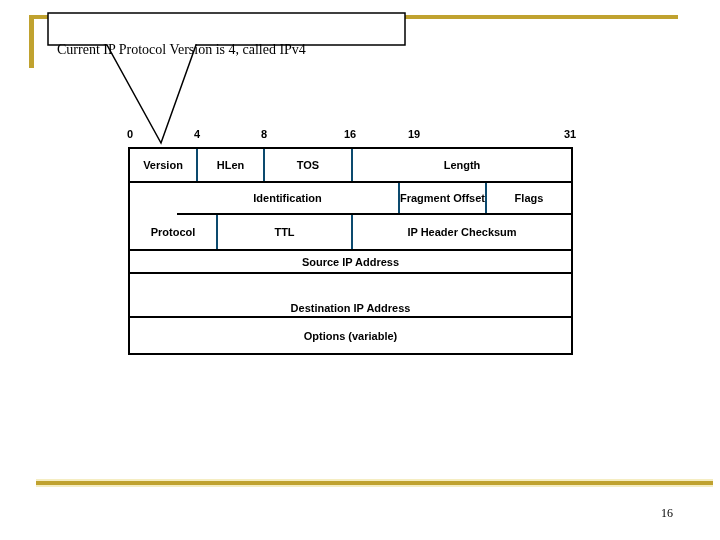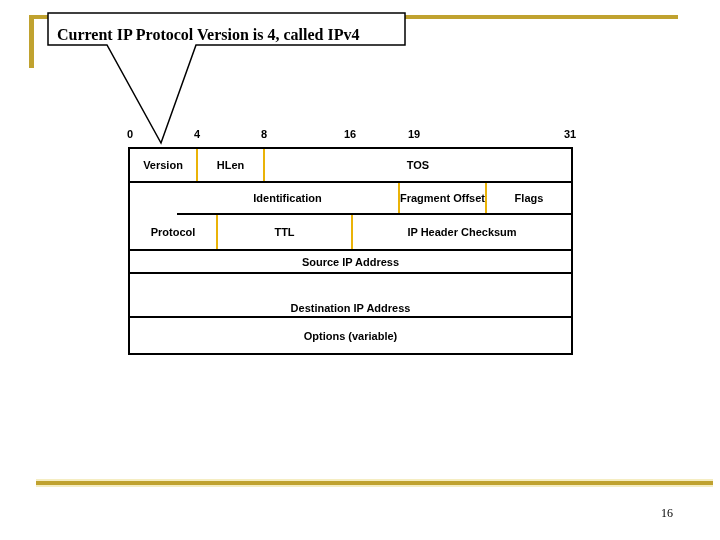--- a/index.html
+++ b/index.html
@@ -40,25 +40,25 @@
   }
 
   
   .callout-svg {
     position: absolute;
     left: 0; top: 0;
     width: 720px; height: 540px;
   }
   .callout-text {
     position: absolute;
-    left: 57px; top: 26px;
+    left: 57px; top: 42px;
     width: 345px;
     font-family: "Liberation Serif", serif;
-    font-weight: bold;
-    font-size: 16px;
+    font-weight: normal;
+    font-size: 14px;
     color: #000000;
     white-space: nowrap;
   }
 
   
   .bit-label {
     position: absolute;
     top: 128px;
     transform: translateX(-50%);
     font-size: 11px;
@@ -80,21 +80,21 @@
     display: flex;
     box-sizing: border-box;
     border-bottom: 2px solid #000000;
   }
   .ip-row:last-child {
     border-bottom: none;
     flex: 1;
   }
   .ip-cell {
     box-sizing: border-box;
-    border-right: 2px solid #eab308;
+    border-right: 2px solid #0c4a6e;
     display: flex;
     align-items: center;
     justify-content: center;
     font-size: 11px;
     font-weight: bold;
     color: #000000;
     overflow: hidden;
   }
   .ip-cell:last-child {
     border-right: none;
@@ -151,20 +151,21 @@
     <span class="bit-label" style="left:414px">19</span>
     <span class="bit-label" style="left:570px">31</span>
   </div>
 
   <div class="ip-table">
 
     <div class="ip-row row-1">
       <div class="ip-cell c0">Version</div>
       <div class="ip-cell c1">HLen</div>
       <div class="ip-cell c2">TOS</div>
+      <div class="ip-cell c3">Length</div>
     </div>
 
     <div class="ip-row row-2">
       <div class="ip-cell c0">Identification</div>
       <div class="ip-cell c2">Fragment Offset</div>
       <div class="ip-cell c1">Flags</div>
     </div>
 
     <div class="ip-row row-3">
       <div class="ip-cell c1">Protocol</div>

